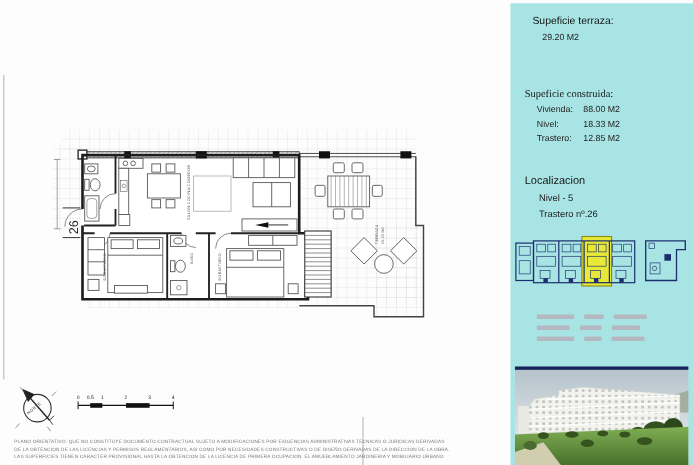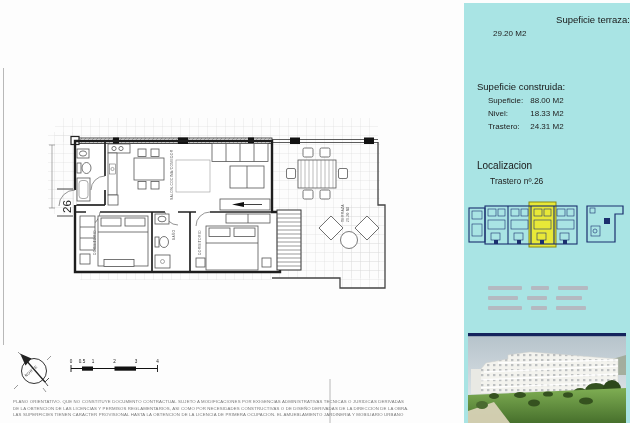--- a/index.html
+++ b/index.html
@@ -8,23 +8,23 @@
          font-family:"Liberation Sans",sans-serif;color:#1a1a1a;}
   
   #plan-wrap{position:absolute;left:0;top:0;width:460px;height:423px;}
   #plan-svg{position:absolute;left:0;top:0;}
   .disclaimer{position:absolute;left:13px;width:300px;font-size:4.3px;line-height:6.2px;
               color:#777;letter-spacing:.15px;white-space:nowrap;}
   
   #sidebar{position:absolute;left:464px;top:3px;right:0;bottom:0;background:#a9e4e4;}
   .sb-title{font-size:9.5px;color:#171717;}
   .sb-val{font-size:8px;color:#222;}
-  #terr-title{margin:11px 0 0 20px;text-align:right;}
+  #terr-title{margin:11px 0 0 20px;}
   #terr-val{margin:4px 0 0 29px;}
-  #built-title{margin:43px 15px 0 13px;}
+  #built-title{margin:43px 15px 0 13px;font-family:Liberation Serif, serif;}
   .built-row{margin:4px 0 0 24px;font-size:8px;color:#222;}
   .built-row .lbl{display:inline-block;width:40px;}
   #loc-title{margin:29px 0 0 13px;font-size:10px;}
   .loc-row{margin:4.5px 0 0 26px;font-size:8.5px;color:#222;}
   #minimap{display:block;margin:14px 0 0 3px;}
   #pink-rows{position:absolute;left:24px;top:283px;width:120px;}
   .pink-row{display:flex;gap:9px;margin-bottom:6px;}
   .pink-row span{display:block;height:4px;background:rgba(205,95,120,.32);border-radius:1px;}
   #photo{position:absolute;left:4px;top:330px;}
 </style>
@@ -259,33 +259,34 @@
     <div class="disclaimer" style="top:405.5px;">DE LA OBTENCION DE LAS LICENCIAS Y PERMISOS REGLAMENTARIOS, ASI COMO POR NECESIDADES CONSTRUCTIVAS O DE DISEÑO DERIVADAS DE LA DIRECCION DE LA OBRA.</div>
     <div class="disclaimer" style="top:412px;">LAS SUPERFICIES TIENEN CARACTER PROVISIONAL HASTA LA OBTENCION DE LA LICENCIA DE PRIMERA OCUPACION. EL AMUEBLAMIENTO JARDINERIA Y MOBILIARIO URBANO</div>
   </div>
 
   <aside id="sidebar">
     <div id="terr-title" class="sb-title">Supeficie terraza:</div>
     <div id="terr-val" class="sb-val">29.20 M2</div>
 
     <div id="built-title" class="sb-title">Supeficie construida:</div>
     <div class="built-row">
-      <span class="lbl">Supeficie:</span>
+      <span class="lbl">Vivienda:</span>
       <span>88.00 M2</span>
     </div>
     <div class="built-row">
       <span class="lbl">Nivel:</span>
       <span>18.33 M2</span>
     </div>
     <div class="built-row">
       <span class="lbl">Trastero:</span>
-      <span>24.31 M2</span>
+      <span>12.85 M2</span>
     </div>
 
     <div id="loc-title" class="sb-title">Localizacion</div>
+    <div class="loc-row">Nivel - 5</div>
     <div class="loc-row">Trastero nº.26</div>
 
     <svg id="minimap" width="160" height="50" viewBox="0 0 160 50">
 
       <rect x="62" y="2" width="27" height="45" fill="#e8e838" stroke="#8a8a14" stroke-width="1"></rect>
       <g stroke="#1b2f6e" fill="none" stroke-width="1.1">
         <rect x="2" y="8" width="16" height="34"></rect>
         <rect x="18" y="6" width="92" height="38"></rect>
         <line x1="41" y1="6" x2="41" y2="44"></line>
         <line x1="64" y1="6" x2="64" y2="44"></line>

